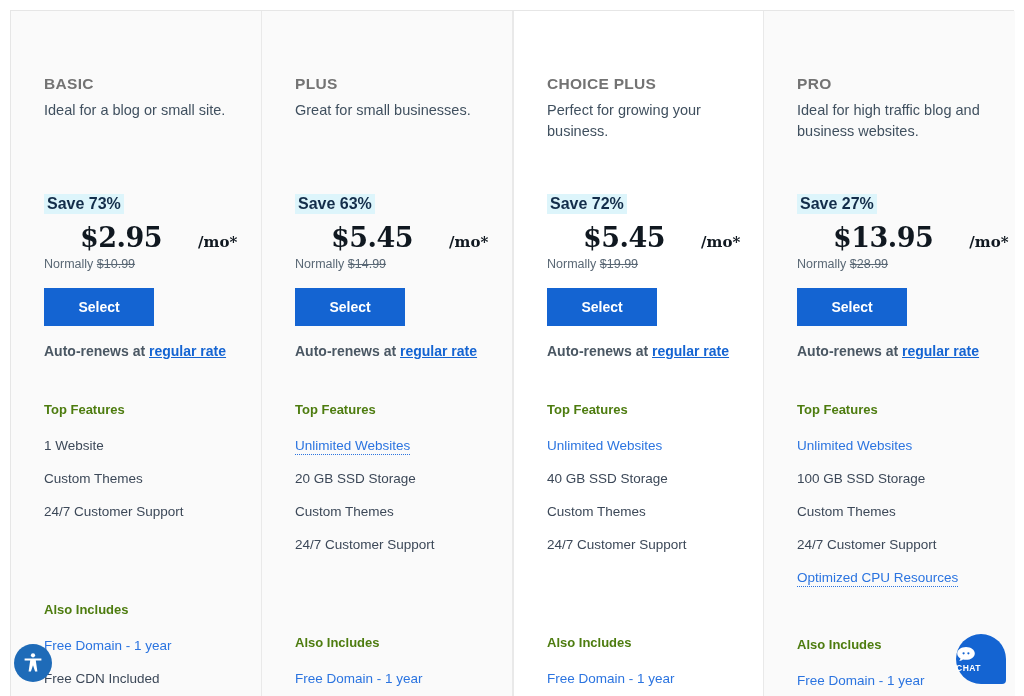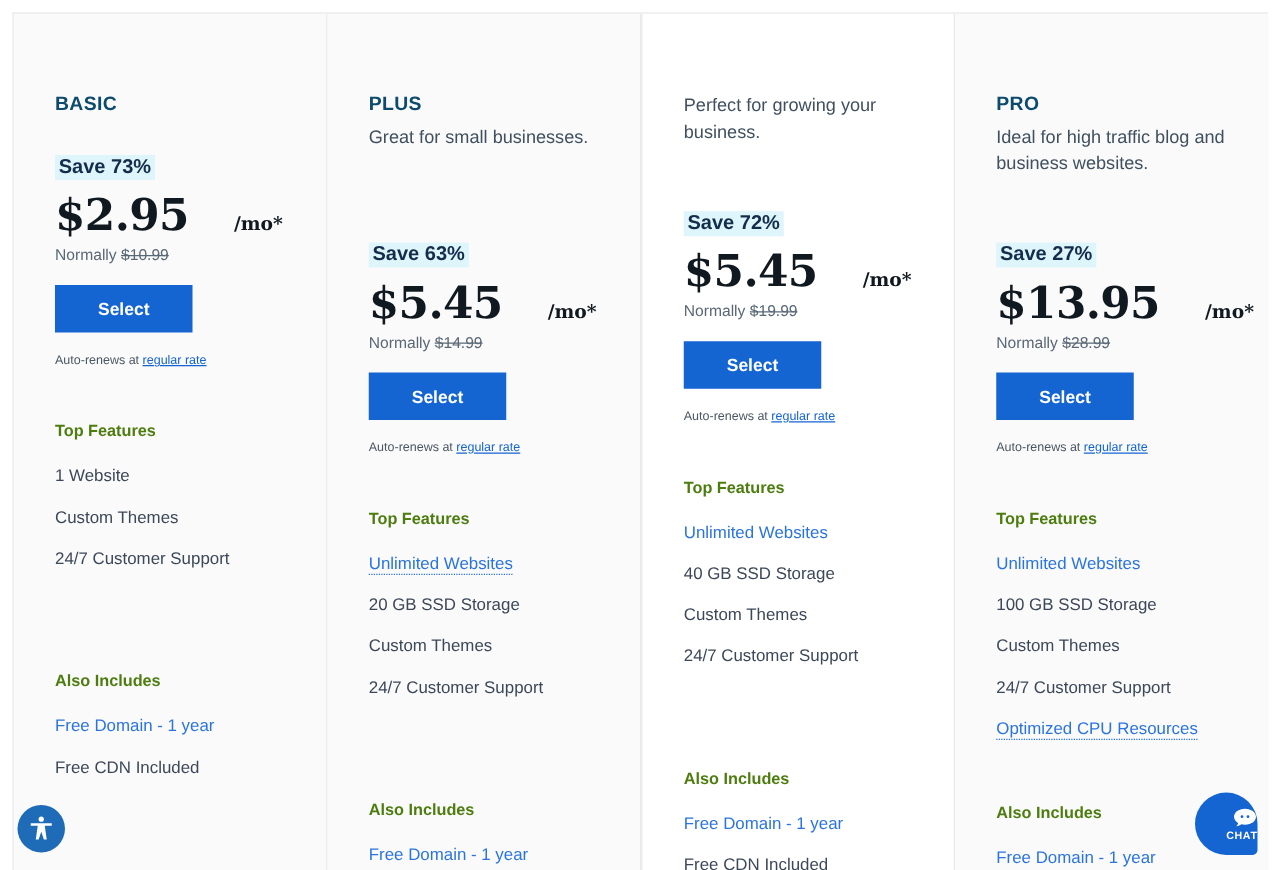--- a/index.html
+++ b/index.html
@@ -48,21 +48,21 @@
     letter-spacing: .1px;
     z-index: 5;
   }
 
   .body { padding-top: 64px; }
   .col.featured .body { padding-top: 64px; }
 
   .plan-name {
     font-size: 15.5px;
     font-weight: bold;
-    color: #0c4a6e;
+    color: #737373;
     letter-spacing: .3px;
     margin-bottom: 7px;
   }
   .plan-desc {
     font-size: 14.5px;
     line-height: 21px;
     color: #40505f;
     min-height: 70px;
   }
 
@@ -76,21 +76,21 @@
     margin-top: 24px;
   }
 
   .price-row {
     margin-top: 8px;
     color: #101820;
     font-family: "DejaVu Serif", "Liberation Serif", serif;
     font-weight: bold;
     white-space: nowrap;
   }
-  .price-main { font-size: 35px; letter-spacing: -.5px; }
+  .price-main { font-size: 27px; letter-spacing: -.5px; margin-left: 36px; }
   .price-suffix { font-size: 15px; margin-left: 36px; }
 
   .normally {
     margin-top: 4px;
     font-size: 12.5px;
     color: #5a6875;
   }
   .normally s { color: #5a6875; }
 
   .select-btn {
@@ -103,22 +103,23 @@
     font-weight: bold;
     line-height: 38px;
     text-align: center;
     border: none;
     cursor: pointer;
     font-family: "Liberation Sans", sans-serif;
   }
 
   .renew {
     margin-top: 17px;
-    font-size: 10px;
+    font-size: 14px;
     color: #4a5763;
+    font-weight: bold;
   }
   .renew a { color: #1464d2; text-decoration: underline; }
 
   .sect-title {
     margin-top: 43px;
     font-size: 13px;
     font-weight: bold;
     color: #4d7c0f;
   }
   .feat-list { margin-top: 12px; }
@@ -149,40 +150,41 @@
 
   .chat {
     position: absolute;
     right: 18px; bottom: 12px;
     width: 50px; height: 50px;
     background: #1464d2;
     border-radius: 50% 50% 4px 50%;
     color: #ffffff;
     display: flex;
     flex-direction: column;
-    align-items: flex-end;
+    align-items: flex-start;
     justify-content: center;
     z-index: 20;
     cursor: pointer;
   }
   .chat .label {
     font-size: 8.5px;
     font-weight: bold;
     letter-spacing: .5px;
     margin-top: 1px;
   }
 </style>
 </head>
 <body>
 
 <div class="page">
   <div class="grid" id="grid">
       <div class="col">
         <div class="body">
           <div class="plan-name">BASIC</div>
+          <div class="plan-desc">Ideal for a blog or small site.</div>
           <div><span class="save">Save 73%</span></div>
           <div class="price-row"><span class="price-main">$2.95</span><span class="price-suffix">/mo*</span></div>
           <div class="normally"><span>Normally </span><s>$10.99</s></div>
           <button class="select-btn">Select</button>
           <div class="renew"><span>Auto-renews at </span><a href="#">regular rate</a></div>
           <div class="sect-title">Top Features</div>
           <div class="feat-list" id="tf0">
             <div class="feat">1 Website</div>
             <div class="feat">Custom Themes</div>
             <div class="feat">24/7 Customer Support</div>
@@ -214,20 +216,21 @@
           </div>
           <div class="sect-title">Also Includes</div>
           <div class="feat-list" id="ai1">
             <div class="feat plain-link">Free Domain - 1 year</div>
             <div class="feat">Free CDN Included</div>
           </div>
         </div>
       </div>
       <div class="col featured">
         <div class="body">
+          <div class="plan-name">CHOICE PLUS</div>
           <div class="plan-desc">Perfect for growing your business.</div>
           <div><span class="save">Save 72%</span></div>
           <div class="price-row"><span class="price-main">$5.45</span><span class="price-suffix">/mo*</span></div>
           <div class="normally"><span>Normally </span><s>$19.99</s></div>
           <button class="select-btn">Select</button>
           <div class="renew"><span>Auto-renews at </span><a href="#">regular rate</a></div>
           <div class="sect-title">Top Features</div>
           <div class="feat-list" id="tf2">
             <div class="feat plain-link">Unlimited Websites</div>
             <div class="feat">40 GB SSD Storage</div>

